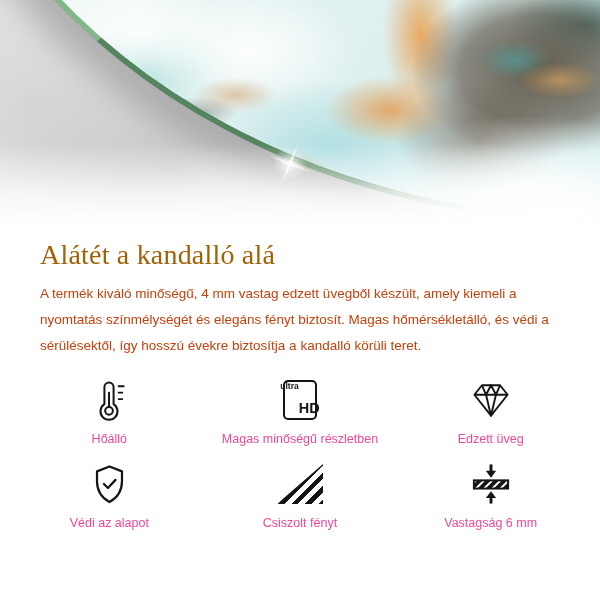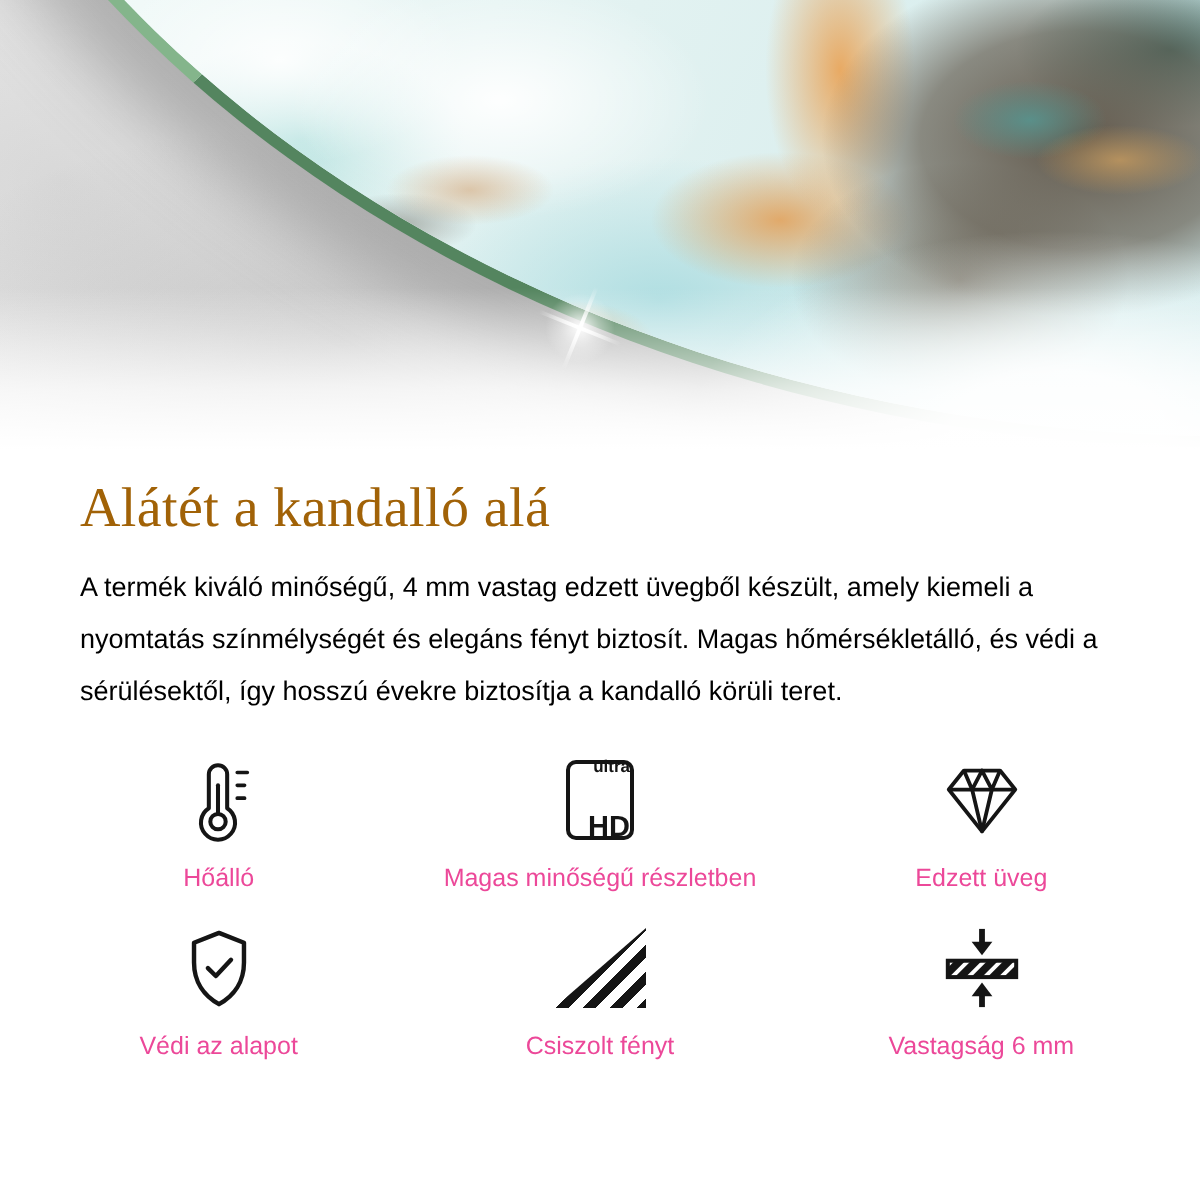--- a/index.html
+++ b/index.html
@@ -59,33 +59,33 @@
     background:linear-gradient(to right, rgba(255,255,255,0), #fff 45%, #fff 55%, rgba(255,255,255,0));}
   
   .page-title{
     margin:6px 40px 0;
     font-family:"Liberation Serif","DejaVu Serif",serif;
     font-weight:400;font-size:28px;line-height:33px;color:#a16207;
     letter-spacing:0.2px;
   }
   .description{
     margin:10px 44px 0 40px;
-    font-size:13.5px;line-height:26px;color:#000000;
+    font-size:13.5px;line-height:26px;color:#c2410c;
   }
   
   .features{
     margin-top:18px;padding:0 14px;
     display:grid;grid-template-columns:repeat(3,1fr);row-gap:15px;
   }
   .feature{display:flex;flex-direction:column;align-items:center;}
   .icon-box{height:46px;display:flex;align-items:center;justify-content:center;}
   .feature-label{margin-top:9px;font-size:12.5px;color:#ec4899;text-align:center;}
   .uhd-box{
     width:30px;height:36px;border:2.6px solid #151515;border-radius:5px;
-    display:flex;flex-direction:column;align-items:flex-end;justify-content:center;color:#151515;
+    display:flex;flex-direction:row;align-items:flex-start;justify-content:center;color:#151515;
   }
   .uhd-top{font-size:8.5px;font-weight:bold;line-height:1;}
   .uhd-bottom{font-size:14.5px;font-weight:bold;line-height:1;margin-top:19px;}
   .stripe-tri{
     width:46px;height:40px;
     clip-path:polygon(0 100%, 100% 0, 100% 100%);
     background:repeating-linear-gradient(135deg,#151515 0 4.6px, rgba(0,0,0,0) 4.6px 9.6px);
   }
   svg{display:block;}
 </style>

